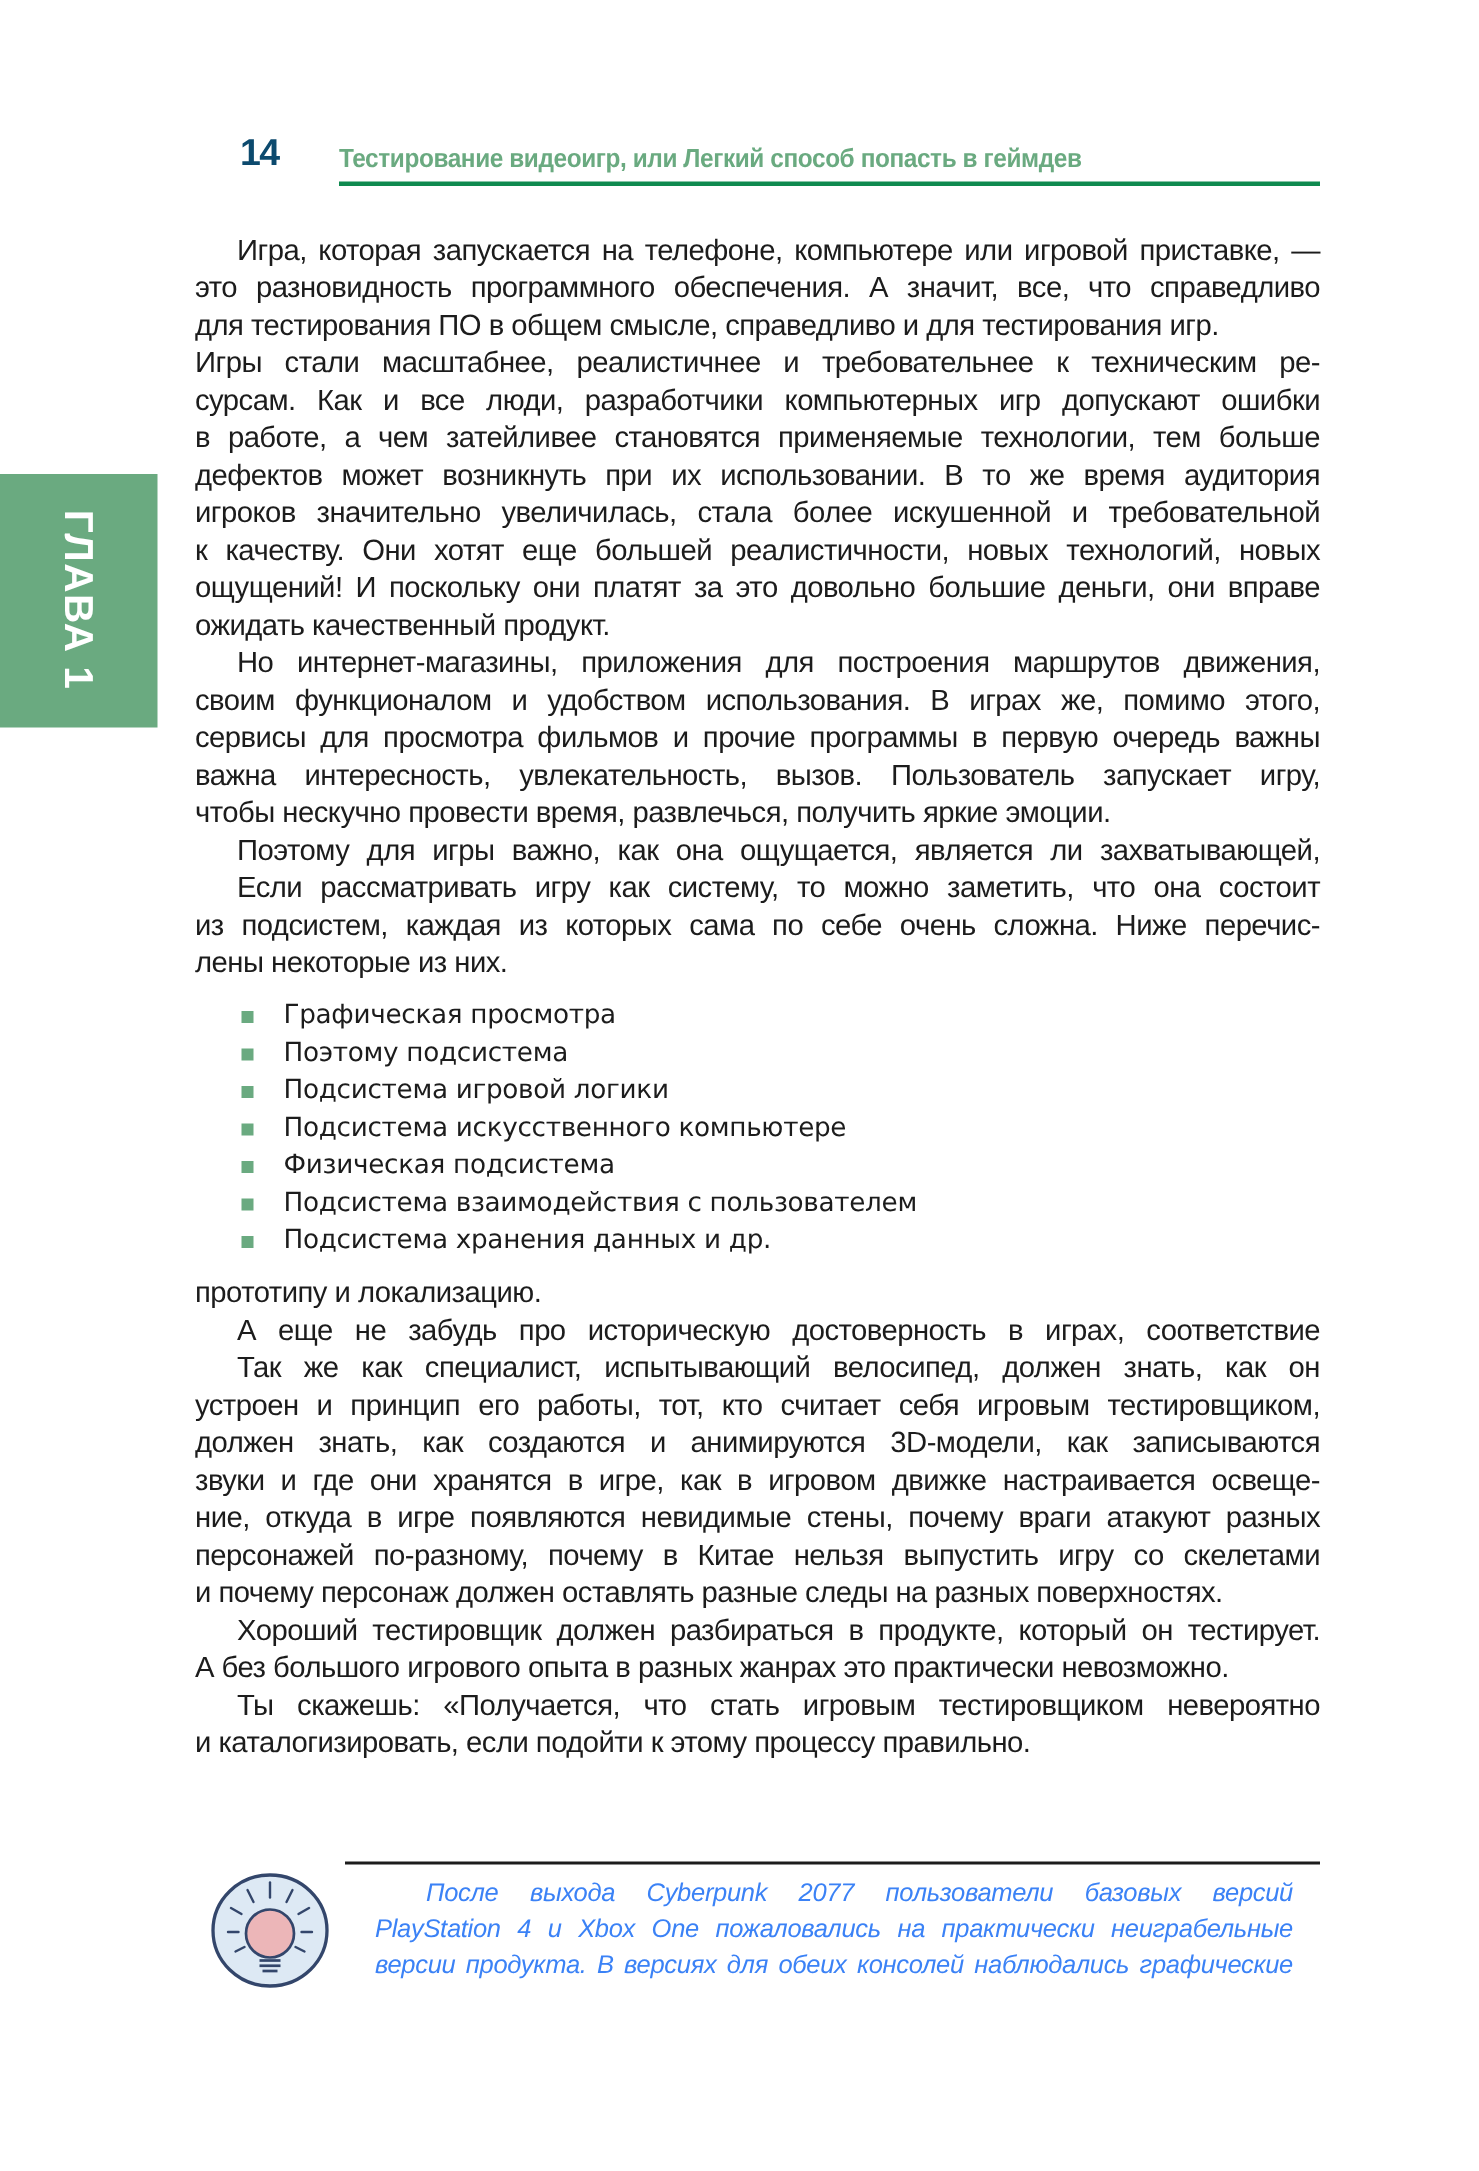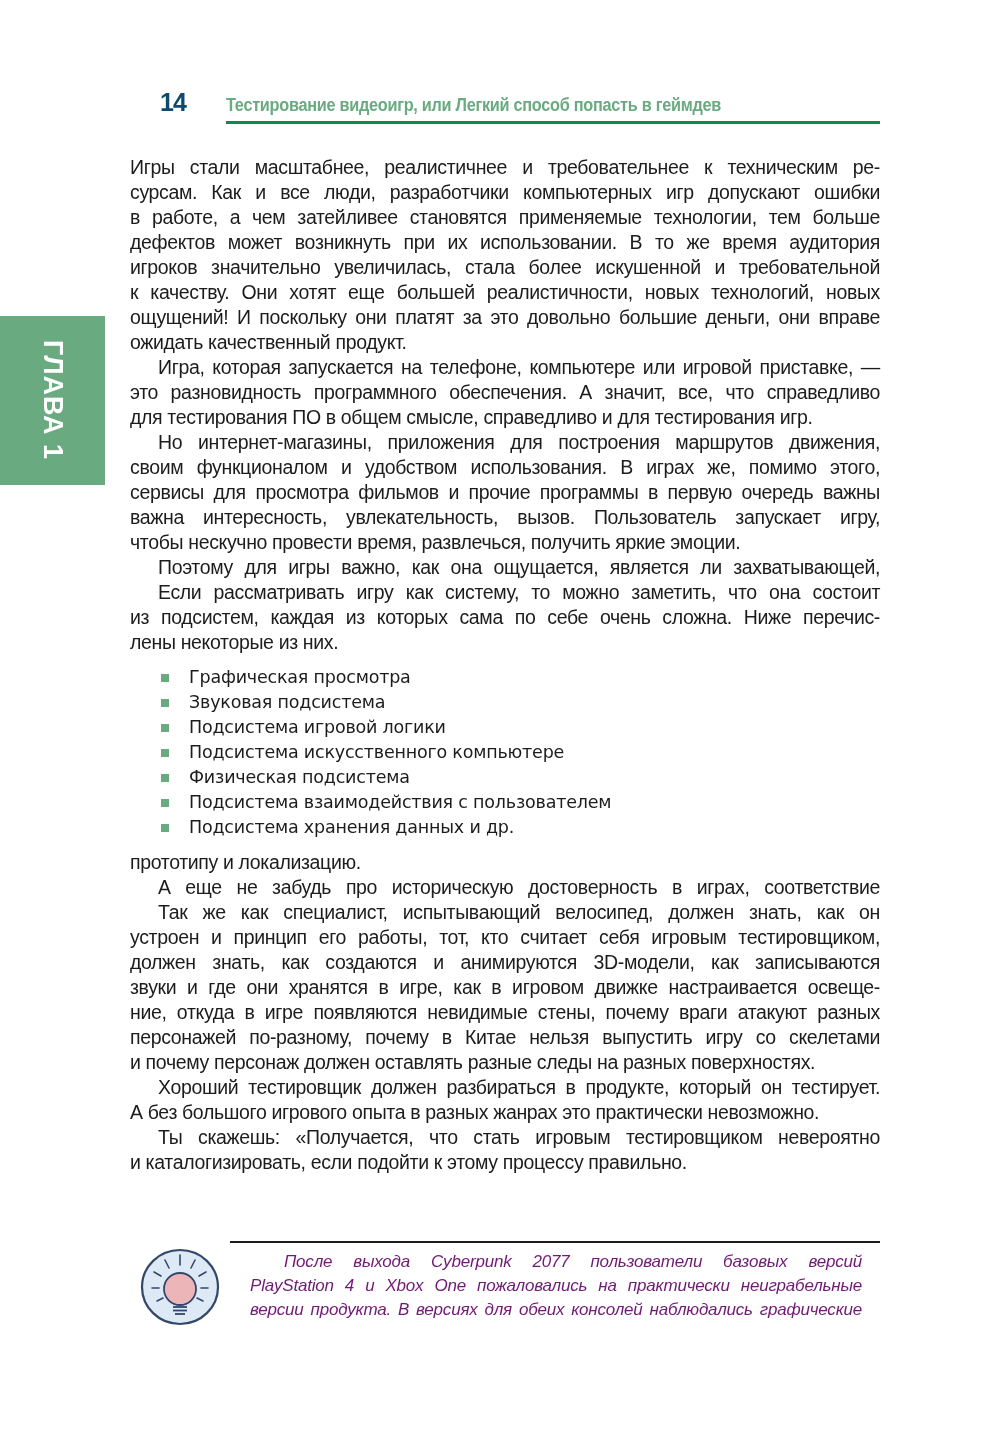--- a/index.html
+++ b/index.html
@@ -20,72 +20,72 @@
           text-align:justify; text-align-last:justify; letter-spacing:-0.35px; }
   .line.last { text-align-last:left; }
   .line.indent { padding-left:28px; }
   ul.bullets { list-style:none; margin:10px 0 10px 0; padding:0; }
   ul.bullets li { height:25px; line-height:25px; font-size:19.5px; position:relative; padding-left:59px;
                   font-family:"DejaVu Sans", sans-serif; font-size:17.5px; letter-spacing:-0.2px; }
   .bullet-mark { position:absolute; left:31px; top:9px; width:8px; height:8px; background:#6aaa80; }
   .note-rule { position:absolute; left:230px; top:1241px; width:650px; height:2px; background:#1c1c1c; }
   .note-icon { position:absolute; left:138px; top:1246px; width:84px; height:82px; }
   .note-text { position:absolute; left:250px; top:1250px; width:612px; font-style:italic;
-               font-family:"Liberation Sans", sans-serif; color:#701a75; }
+               font-family:"Liberation Sans", sans-serif; color:#3b82f6; }
   .note-text .nline { height:24px; line-height:24px; font-size:17px; white-space:nowrap;
                       text-align:justify; text-align-last:justify; letter-spacing:-0.2px; }
   .note-text .nline.first { padding-left:34px; }
 </style>
 </head>
 <body>
 
 <div class="page-num">14</div>
 <div class="running-head">Тестирование видеоигр, или Легкий способ попасть в геймдев</div>
 <div class="head-rule"></div>
 
 <div class="chapter-tab">
   <span>ГЛАВА 1</span>
 </div>
 
 <div class="body-text">
   <div id="before-list">
       <div>
+        <div class="line indent">Игра, которая запускается на телефоне, компьютере или игровой приставке, —</div>
+        <div class="line">это разновидность программного обеспечения. А значит, все, что справедливо</div>
+        <div class="line last">для тестирования ПО в общем смысле, справедливо и для тестирования игр.</div>
+      </div>
+      <div>
         <div class="line">Игры стали масштабнее, реалистичнее и требовательнее к техническим ре-</div>
         <div class="line">сурсам. Как и все люди, разработчики компьютерных игр допускают ошибки</div>
         <div class="line">в работе, а чем затейливее становятся применяемые технологии, тем больше</div>
         <div class="line">дефектов может возникнуть при их использовании. В то же время аудитория</div>
         <div class="line">игроков значительно увеличилась, стала более искушенной и требовательной</div>
         <div class="line">к качеству. Они хотят еще большей реалистичности, новых технологий, новых</div>
         <div class="line">ощущений! И поскольку они платят за это довольно большие деньги, они вправе</div>
         <div class="line last">ожидать качественный продукт.</div>
-      </div>
-      <div>
-        <div class="line indent">Игра, которая запускается на телефоне, компьютере или игровой приставке, —</div>
-        <div class="line">это разновидность программного обеспечения. А значит, все, что справедливо</div>
-        <div class="line last">для тестирования ПО в общем смысле, справедливо и для тестирования игр.</div>
       </div>
       <div>
         <div class="line indent">Но интернет-магазины, приложения для построения маршрутов движения,</div>
         <div class="line">своим функционалом и удобством использования. В играх же, помимо этого,</div>
         <div class="line">сервисы для просмотра фильмов и прочие программы в первую очередь важны</div>
         <div class="line">важна интересность, увлекательность, вызов. Пользователь запускает игру,</div>
         <div class="line last">чтобы нескучно провести время, развлечься, получить яркие эмоции.</div>
       </div>
       <div>
         <div class="line indent">Поэтому для игры важно, как она ощущается, является ли захватывающей,</div>
       </div>
       <div>
         <div class="line indent">Если рассматривать игру как систему, то можно заметить, что она состоит</div>
         <div class="line">из подсистем, каждая из которых сама по себе очень сложна. Ниже перечис-</div>
         <div class="line last">лены некоторые из них.</div>
       </div>
     </div>
   <ul class="bullets" id="bullet-list">
       <li><span class="bullet-mark"></span><span>Графическая просмотра</span></li>
-      <li><span class="bullet-mark"></span><span>Звуковая подсистема</span></li>
+      <li><span class="bullet-mark"></span><span>Поэтому подсистема</span></li>
       <li><span class="bullet-mark"></span><span>Подсистема игровой логики</span></li>
       <li><span class="bullet-mark"></span><span>Подсистема искусственного компьютере</span></li>
       <li><span class="bullet-mark"></span><span>Физическая подсистема</span></li>
       <li><span class="bullet-mark"></span><span>Подсистема взаимодействия с пользователем</span></li>
       <li><span class="bullet-mark"></span><span>Подсистема хранения данных и др.</span></li>
     </ul>
   <div id="after-list">
       <div>
         <div class="line last">прототипу и локализацию.</div>
         <div class="line indent">А еще не забудь про историческую достоверность в играх, соответствие</div>

